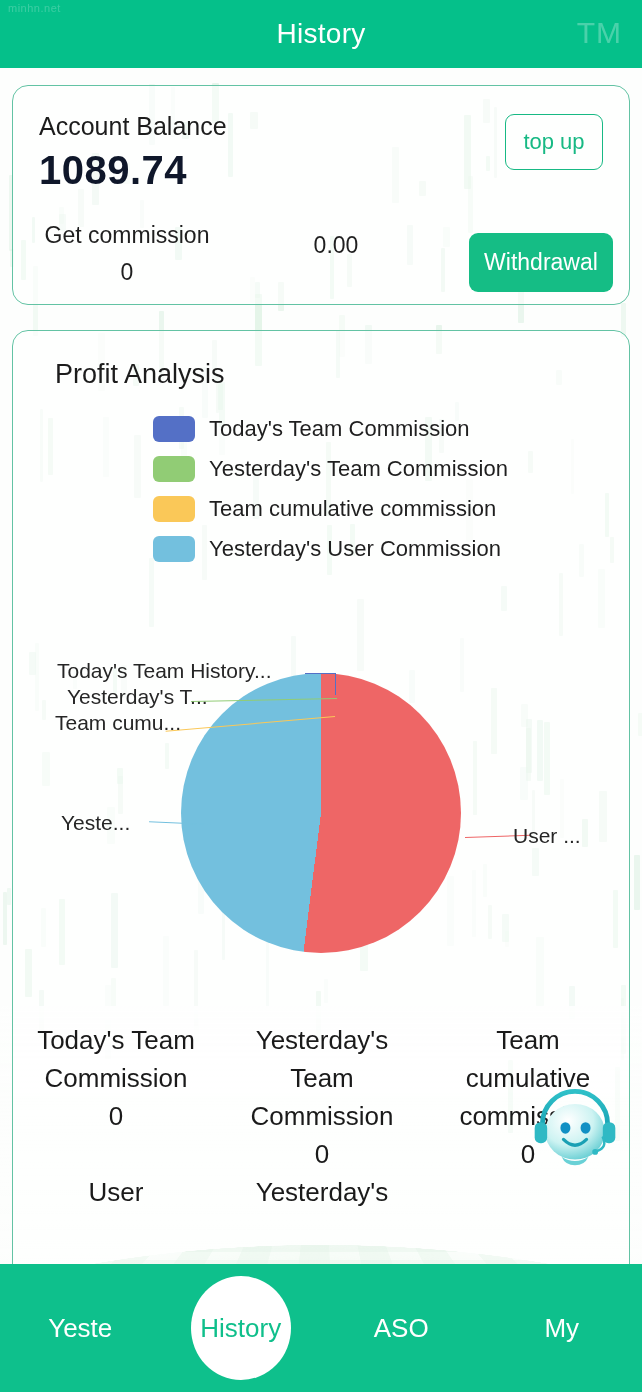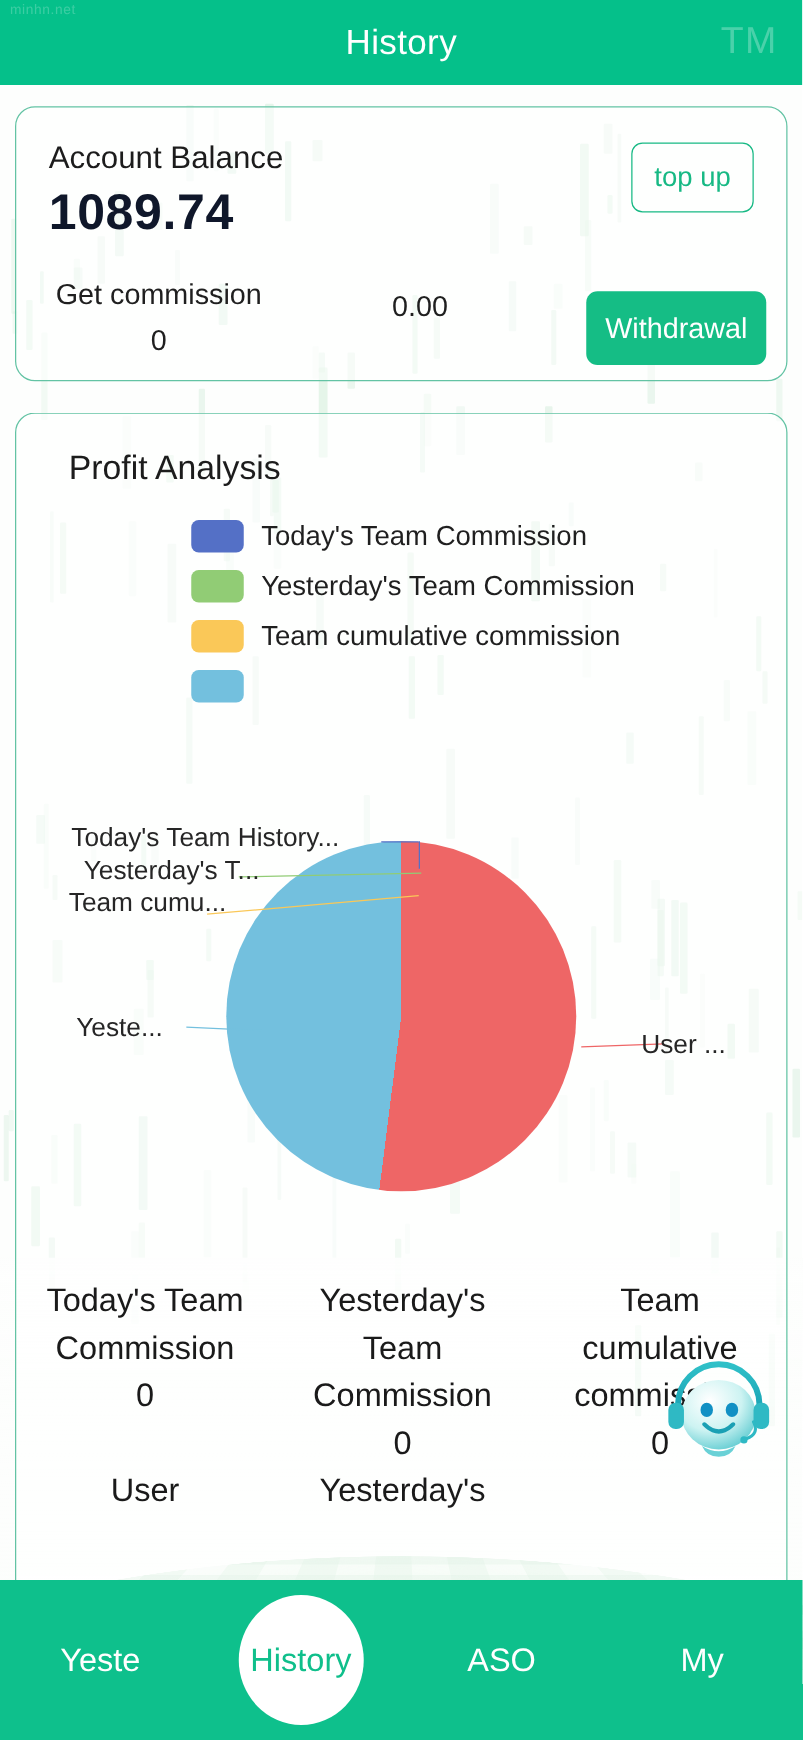--- a/index.html
+++ b/index.html
@@ -324,20 +324,21 @@
           <div class="legend-row">
             <span class="legend-swatch" style="background: rgb(145, 204, 117);"></span>
             <span class="legend-label">Yesterday's Team Commission</span>
           </div>
           <div class="legend-row">
             <span class="legend-swatch" style="background: rgb(250, 200, 88);"></span>
             <span class="legend-label">Team cumulative commission</span>
           </div>
           <div class="legend-row">
             <span class="legend-swatch" style="background: rgb(115, 192, 222);"></span>
+            <span class="legend-label">Yesterday's User Commission</span>
           </div>
         </div>
 
       <div class="chart-wrap">
         <div class="pie" id="pie" style="background: conic-gradient(rgb(238, 102, 102) 0deg, rgb(238, 102, 102) 187.2deg, rgb(115, 192, 222) 187.2deg, rgb(115, 192, 222) 360deg);"></div>
 
         <div class="leader" style="left:292px; top:12px;  width:30px; border-color:#5470c6;"></div>
         <div class="leader-v" style="left:322px; top:12px;  height:22px; border-color:#5470c6;"></div>
         <div class="leader" style="left:178px; top:37px;  width:146px; border-color:#91cc75; transform:rotate(-1.2deg); transform-origin:right center;"></div>
         <div class="leader" style="left:152px; top:55px;  width:170px; border-color:#fac858; transform:rotate(-5deg); transform-origin:right center;"></div>

